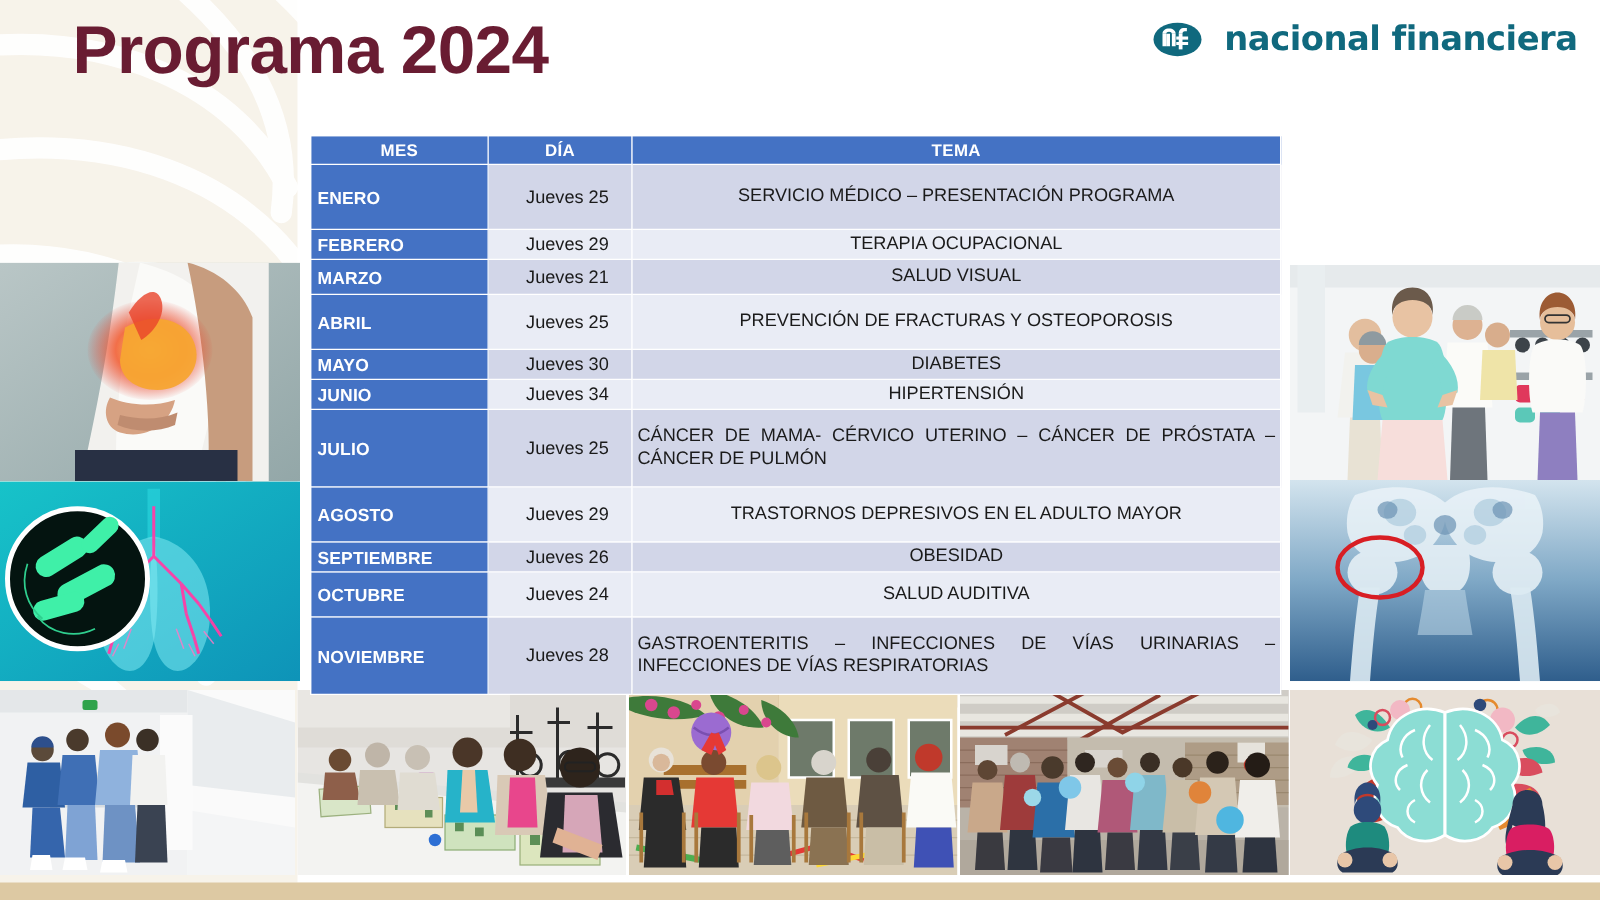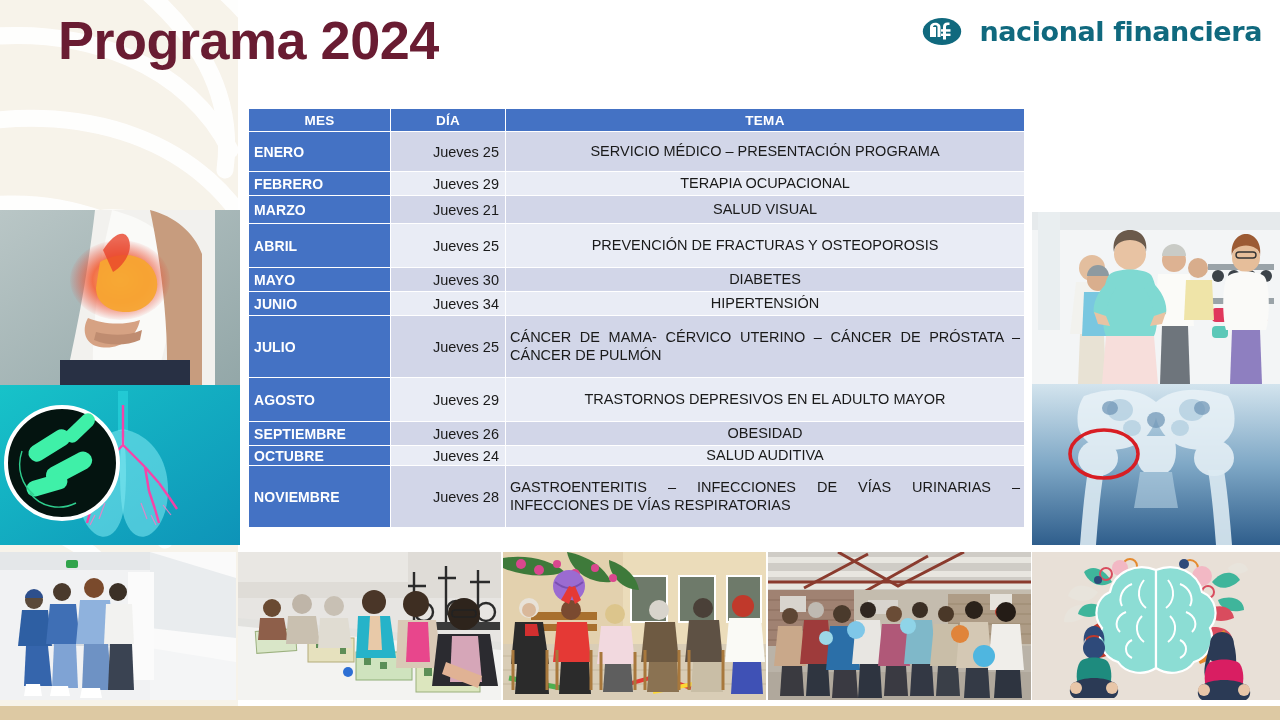--- a/index.html
+++ b/index.html
@@ -57,21 +57,21 @@
   }
   #schedule-table tbody td{
     padding:0 4px;border:1px solid #FFFFFF;
     font-size:14.5px;color:#1A1A1A;vertical-align:middle;
   }
   #schedule-table tbody td.mes{
     background:#4472C4;color:#FFFFFF;font-weight:700;
     font-size:14px;text-align:left;padding-left:5px;letter-spacing:.1px;
   }
   #schedule-table tbody td.dia{
-    text-align:right;padding-right:6px;white-space:nowrap;
+    text-align:right;padding-right:18px;white-space:nowrap;
   }
   #schedule-table tbody td.tema{
     text-align:center;padding-left:4px;line-height:1.18;
   }
   #schedule-table tbody td.tema.justify{text-align:justify;}
   #schedule-table tbody tr.shade-a td.dia,
   #schedule-table tbody tr.shade-a td.tema{background:#D2D6E8;}
   #schedule-table tbody tr.shade-b td.dia,
   #schedule-table tbody tr.shade-b td.tema{background:#E9ECF5;}
 </style>
@@ -645,21 +645,21 @@
         <col class="c-tema">
       </colgroup>
     <thead>
       <tr>
         <th>MES</th>
         <th>DÍA</th>
         <th>TEMA</th>
       </tr>
     </thead>
     <tbody id="schedule-body">
-        <tr class="shade-a" style="height: 40px; margin-top: 36px;">
+        <tr class="shade-a" style="height: 52px; margin-top: 36px;">
           <td class="mes">ENERO</td>
           <td class="dia">Jueves 25</td>
           <td class="tema">SERVICIO MÉDICO – PRESENTACIÓN PROGRAMA</td>
         </tr>
         <tr class="shade-b" style="height: 24px;">
           <td class="mes">FEBRERO</td>
           <td class="dia">Jueves 29</td>
           <td class="tema">TERAPIA OCUPACIONAL</td>
         </tr>
         <tr class="shade-a" style="height: 28px;">
@@ -690,21 +690,21 @@
         <tr class="shade-b" style="height: 44px;">
           <td class="mes">AGOSTO</td>
           <td class="dia">Jueves 29</td>
           <td class="tema">TRASTORNOS DEPRESIVOS EN EL ADULTO MAYOR</td>
         </tr>
         <tr class="shade-a" style="height: 24px;">
           <td class="mes">SEPTIEMBRE</td>
           <td class="dia">Jueves 26</td>
           <td class="tema">OBESIDAD</td>
         </tr>
-        <tr class="shade-b" style="height: 20px;">
+        <tr class="shade-b" style="height: 36px;">
           <td class="mes">OCTUBRE</td>
           <td class="dia">Jueves 24</td>
           <td class="tema">SALUD AUDITIVA</td>
         </tr>
         <tr class="shade-a" style="height: 62px;">
           <td class="mes">NOVIEMBRE</td>
           <td class="dia">Jueves 28</td>
           <td class="tema justify">GASTROENTERITIS – INFECCIONES DE VÍAS URINARIAS – INFECCIONES DE VÍAS RESPIRATORIAS</td>
         </tr>
       </tbody>

